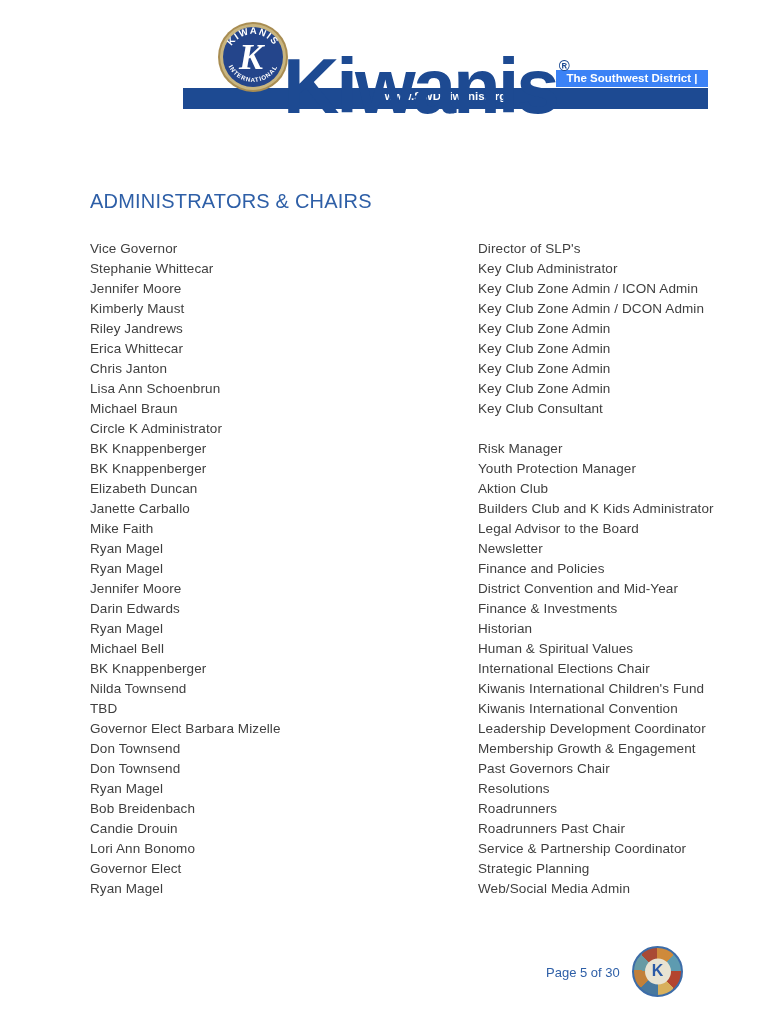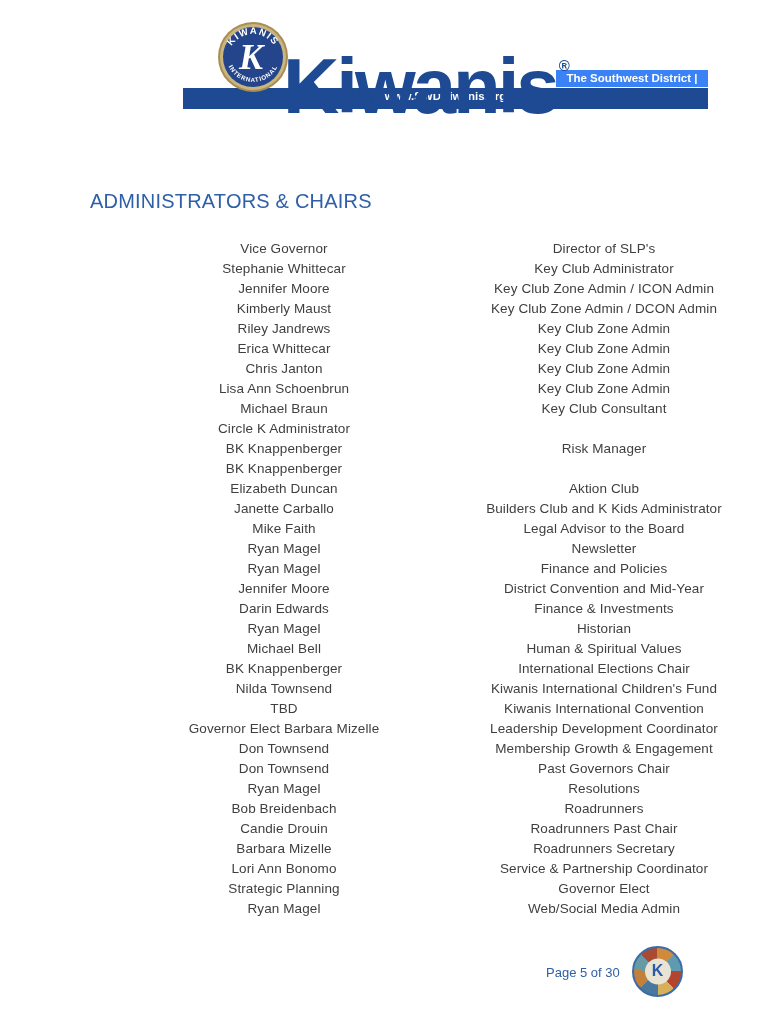--- a/index.html
+++ b/index.html
@@ -77,21 +77,20 @@
   .roster {
     position: absolute;
     left: 90px; top: 238px;
     width: 640px;
   }
   .roster .row {
     display: grid;
     grid-template-columns: 388px 1fr;
     height: 20px;
     align-items: center;
-    text-align: center;
   }
   .roster .cell {
     font-size: 13.5px;
     color: #3f3f3f;
     letter-spacing: 0.1px;
     white-space: nowrap;
   }
 
   
   .page-label {
@@ -205,20 +204,21 @@
       </div>
       <div class="row">
         <div class="cell">Circle K Administrator</div>
       </div>
       <div class="row">
         <div class="cell">BK Knappenberger</div>
         <div class="cell">Risk Manager</div>
       </div>
       <div class="row">
         <div class="cell">BK Knappenberger</div>
+        <div class="cell">Youth Protection Manager</div>
       </div>
       <div class="row">
         <div class="cell">Elizabeth Duncan</div>
         <div class="cell">Aktion Club</div>
       </div>
       <div class="row">
         <div class="cell">Janette Carballo</div>
         <div class="cell">Builders Club and K Kids Administrator</div>
       </div>
       <div class="row">
@@ -279,30 +279,26 @@
       </div>
       <div class="row">
         <div class="cell">Bob Breidenbach</div>
         <div class="cell">Roadrunners</div>
       </div>
       <div class="row">
         <div class="cell">Candie Drouin</div>
         <div class="cell">Roadrunners Past Chair</div>
       </div>
       <div class="row">
-        <div class="cell">Barbara Mizelle</div>
-        <div class="cell">Roadrunners Secretary</div>
-      </div>
-      <div class="row">
         <div class="cell">Lori Ann Bonomo</div>
         <div class="cell">Service &amp; Partnership Coordinator</div>
       </div>
       <div class="row">
+        <div class="cell">Governor Elect</div>
         <div class="cell">Strategic Planning</div>
-        <div class="cell">Governor Elect</div>
       </div>
       <div class="row">
         <div class="cell">Ryan Magel</div>
         <div class="cell">Web/Social Media Admin</div>
       </div>
     </div>
 
   <div class="page-label">Page 5 of 30</div>
 
   <div class="mini-seal">

